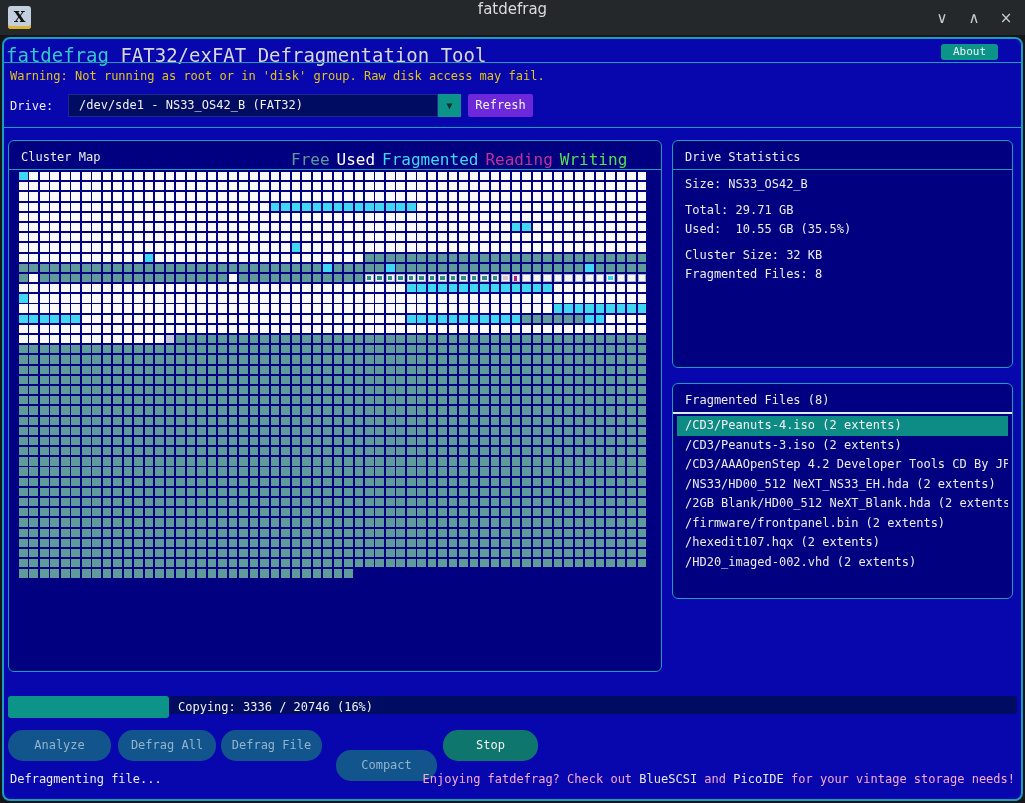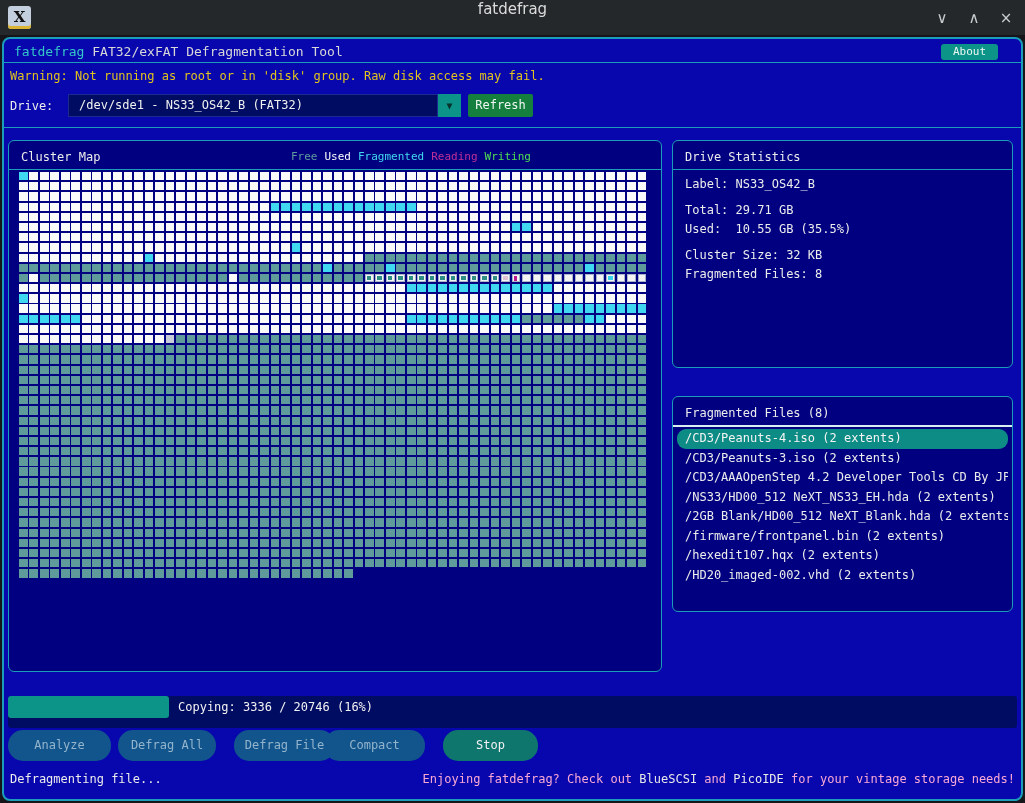--- a/index.html
+++ b/index.html
@@ -11,43 +11,43 @@
            border-radius:3px;color:#111;font:bold 15px "DejaVu Serif",serif;text-align:center;
            line-height:22px;box-shadow:inset 0 -3px 0 rgba(224,176,24,.85);}
   .tb-title{position:absolute;left:0;right:0;top:0;height:35px;line-height:35px;text-align:center;
             color:#dcdcdc;font:15px "DejaVu Sans",sans-serif;}
   .tb-controls{position:absolute;right:10px;top:0;height:35px;display:flex;align-items:center;gap:14px;}
   .tb-btn{color:#c9cdd0;font:15px "DejaVu Sans",sans-serif;width:18px;text-align:center;cursor:default;}
   
   .window{position:absolute;left:2px;top:37px;width:1021px;height:764px;box-sizing:border-box;
           background:#0707ad;border:2px solid #1b9cb8;border-radius:8px;}
   .hline{position:absolute;left:4px;width:1017px;height:1px;background:#1b9cb8;}
-  .header-row{position:absolute;left:14px;top:44px;font-size:13px;white-space:pre;}
+  .header-row{position:absolute;left:6px;top:44px;font-size:19px;white-space:pre;}
   .app-name{color:#35c8c8;}
   .app-subtitle{color:#d8d8d8;}
   .about-btn{position:absolute;left:941px;top:44px;width:57px;height:16px;background:#0d9488;
              border-radius:3px;color:#eef6f4;font-size:11px;text-align:center;line-height:16px;}
   .warning{position:absolute;left:10px;top:69px;font-size:12px;color:#e2c41c;}
   .drive-label{position:absolute;left:10px;top:99px;font-size:12px;color:#ececec;}
   .combo{position:absolute;left:68px;top:94px;width:370px;height:23px;background:#000c62;
          border:1px solid #1a2a90;box-sizing:border-box;}
   .combo-value{padding-left:10px;line-height:21px;font-size:12px;color:#f0f0f0;white-space:pre;}
   .combo-arrow{position:absolute;left:438px;top:94px;width:23px;height:23px;background:#0d9488;
                color:#06322c;font-size:10px;text-align:center;line-height:23px;}
-  .refresh-btn{position:absolute;left:468px;top:94px;width:65px;height:23px;background:#15803d;
+  .refresh-btn{position:absolute;left:468px;top:94px;width:65px;height:23px;background:#6d28d9;
                border-radius:2px;color:#eef6f4;font-size:12px;text-align:center;line-height:23px;}
   
   .panel{position:absolute;background:#000080;border:1px solid #1b9cb8;border-radius:6px;box-sizing:border-box;}
   .panel-title{position:absolute;left:12px;top:9px;font-size:12px;color:#ececec;white-space:pre;}
   .panel-sep{position:absolute;left:0;right:0;top:28px;height:1px;background:#1b9cb8;}
   #map-panel{left:8px;top:140px;width:654px;height:532px;}
   #stats-panel{left:672px;top:140px;width:341px;height:228px;}
-  #files-panel{left:672px;top:396px;width:341px;height:216px;}
+  #files-panel{left:672px;top:383px;width:341px;height:216px;}
   #files-panel .panel-sep{background:#d8eef0;height:2px;}
-  .legend{position:absolute;left:282px;top:9px;font-size:11px;white-space:pre;}
+  .legend{position:absolute;left:282px;top:9px;font-size:16px;white-space:pre;}
   
   .map-grid{position:absolute;left:10px;top:31px;display:grid;
             grid-template-columns:repeat(60,8.6px);grid-auto-rows:8.3px;gap:1.9px;}
   .mc{width:8.6px;height:8.3px;}
   .mU{background:#fafafa;}
   .mF{background:#5f9b9b;}
   .mC{background:#40d8f0;}
   .mG{background:#c8ccd8;}
   .mE{background:transparent;}
   .mstrip{background:#f4f4f4;box-shadow:inset 0 0 0 1px #a8b6c8;position:relative;}
@@ -58,23 +58,23 @@
   .mB::after{background:#38d4ec;}
   .mL::after{display:none;}
   
   .stats-body{position:absolute;left:12px;top:34px;right:8px;}
   .stat-group{margin-bottom:7px;}
   .stat-line{font-size:12px;line-height:19px;color:#ececec;white-space:pre;}
   
   .files-list{position:absolute;left:4px;right:4px;top:32px;}
   .file-row{height:19.5px;line-height:19.5px;font-size:12px;color:#ececec;padding-left:8px;
             white-space:pre;overflow:hidden;}
-  .file-row.selected{background:#0c8c84;color:#f4f4f4;border-radius:9px;}
+  .file-row.selected{background:#0c8c84;color:#f4f4f4;}
   
-  .progress-track{position:absolute;left:8px;top:696px;width:1009px;height:32px;background:#000c62;border-radius:3px;}
+  .progress-track{position:absolute;left:8px;top:696px;width:1009px;height:18px;background:#000c62;border-radius:3px;}
   .progress-fill{position:absolute;left:0;top:0;height:22px;background:#0d9488;border-radius:3px;}
   .progress-label{position:absolute;left:170px;top:0;height:22px;line-height:22px;font-size:12px;color:#f2f2f2;white-space:pre;}
   
   .btn-bar{position:absolute;left:0;top:730px;width:1025px;height:31px;}
   .abtn{position:absolute;top:0;height:31px;border-radius:15px;font-size:12px;text-align:center;line-height:31px;white-space:pre;}
   .abtn.off{background:#12558c;color:#93b4cc;}
   .abtn.on{background:#0f766e;color:#f2f2f2;}
   
   .status-left{position:absolute;left:10px;top:772px;font-size:12px;color:#ececec;white-space:pre;}
   .status-right{position:absolute;right:10px;top:772px;font-size:12px;white-space:pre;}
@@ -2518,21 +2518,21 @@
         <div class="mc mE"></div>
         <div class="mc mE"></div>
       </div>
   </div>
 
   <div class="panel" id="stats-panel">
     <div class="panel-title">Drive Statistics</div>
     <div class="panel-sep"></div>
     <div class="stats-body">
         <div class="stat-group">
-          <div class="stat-line">Label: NS33_OS42_B</div>
+          <div class="stat-line">Size: NS33_OS42_B</div>
         </div>
         <div class="stat-group">
           <div class="stat-line">Total: 29.71 GB</div>
           <div class="stat-line">Used:  10.55 GB (35.5%)</div>
         </div>
         <div class="stat-group">
           <div class="stat-line">Cluster Size: 32 KB</div>
           <div class="stat-line">Fragmented Files: 8</div>
         </div>
       </div>
@@ -2554,21 +2554,21 @@
   </div>
 
   <div class="progress-track">
     <div class="progress-fill" style="width: 161px;"></div>
     <div class="progress-label">Copying: 3336 / 20746 (16%)</div>
   </div>
 
   <div class="btn-bar">
       <div class="abtn off" style="left: 8px; width: 103px;">Analyze</div>
       <div class="abtn off" style="left: 118px; width: 98px;">Defrag All</div>
-      <div class="abtn off" style="left: 234px; width: 101px; text-align: center;">Defrag File</div>
-      <div class="abtn off" style="left: 324px; width: 101px;">Compact</div>
+      <div class="abtn off" style="left: 221px; width: 101px; text-align: center;">Defrag File</div>
+      <div class="abtn off" style="left: 336px; width: 101px; margin-top: 20px;">Compact</div>
       <div class="abtn on" style="left: 443px; width: 95px;">Stop</div>
     </div>
 
   <div class="status-left">Defragmenting file...</div>
   <div class="status-right"><span class="dim">Enjoying fatdefrag? Check out </span><span class="bright">BlueSCSI</span><span class="dim"> and </span><span class="bright">PicoIDE</span><span class="dim"> for your vintage storage needs!</span></div>
 
 </div>
 
 </body></html>

